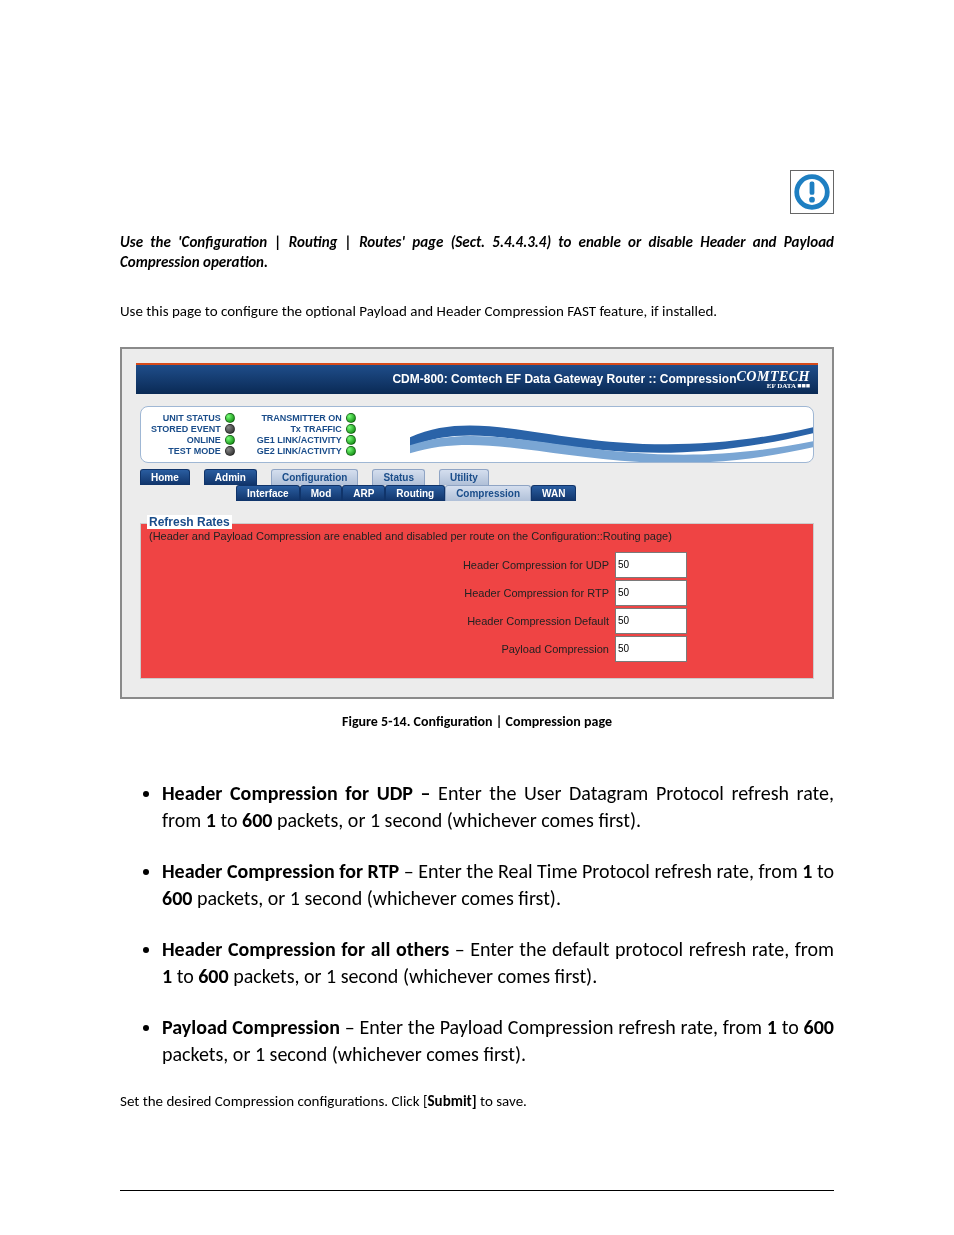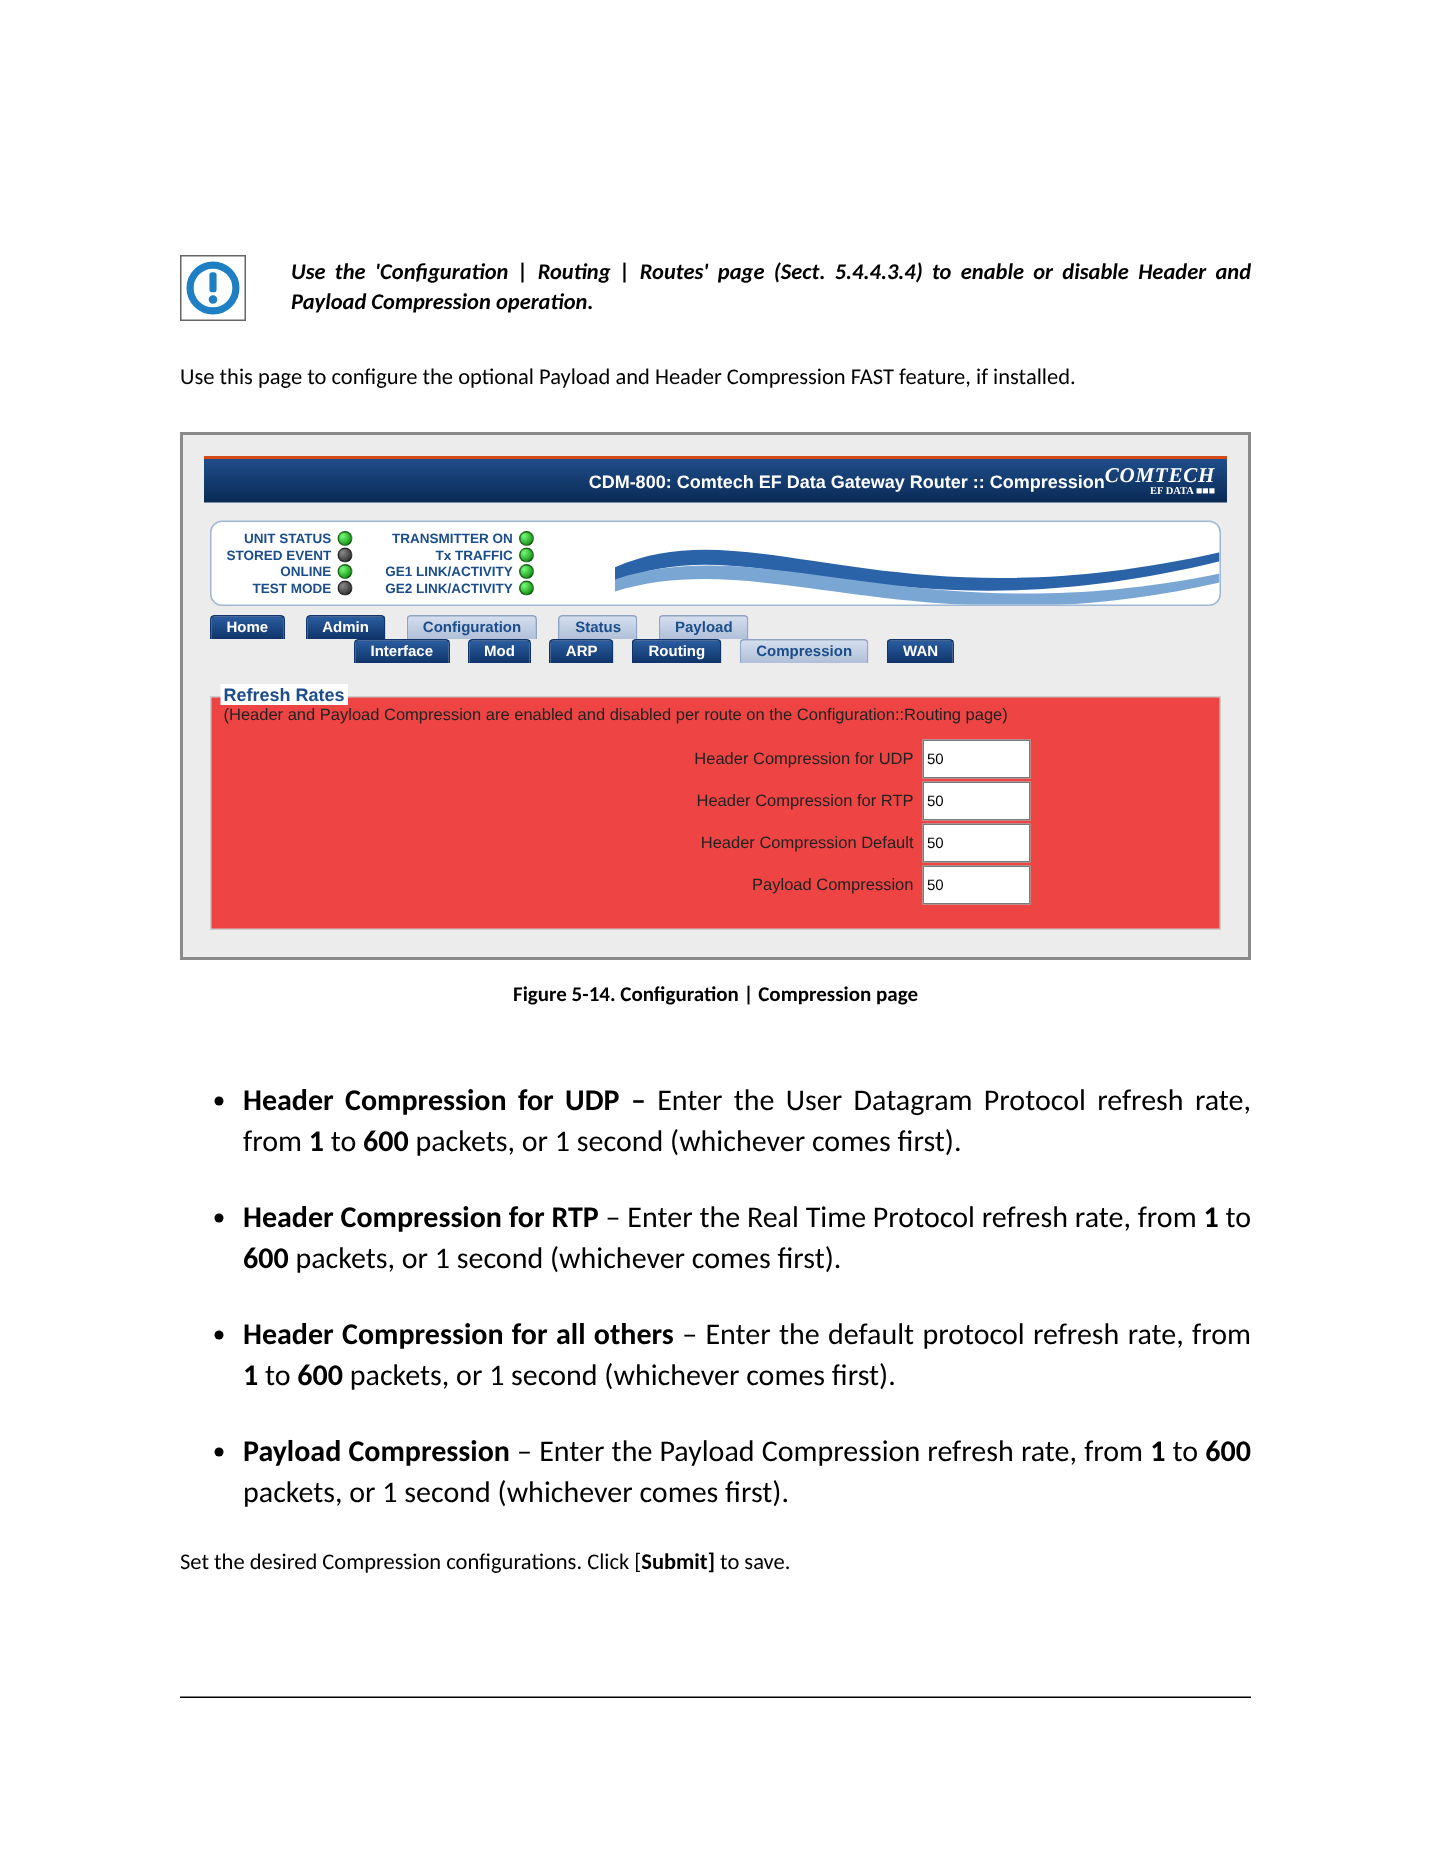--- a/index.html
+++ b/index.html
@@ -10,23 +10,24 @@
     color: #000;
   }
   .page {
     width: 954px;
     margin: 0 auto;
     padding: 170px 120px 60px 120px;
     box-sizing: border-box;
   }
   .note-row {
     display: flex;
-    align-items: center;
-    gap: 30px;
+    align-items: flex-end;
+    gap: 18px;
     margin-bottom: 28px;
+    flex-direction: column;
   }
   .alert-icon {
     flex: 0 0 42px;
     height: 42px;
     border: 1px solid #666;
   }
   .alert-icon svg { width: 100%; height: 100%; display:block; }
   .note-text {
     flex: 1;
     font-style: italic;
@@ -85,21 +86,21 @@
   }
   .status-col { display:flex; flex-direction:column; gap:1px; }
   .status-line { display:flex; align-items:center; justify-content:flex-end; gap:4px; font-weight:bold; color:#1a4d8a; font-size:9px; white-space:nowrap;}
   .led { width:8px; height:8px; border-radius:50%; display:inline-block; border:1px solid #0006;}
   .led.green{background:radial-gradient(circle at 30% 30%, #7f7, #070);}
   .led.dark{background:radial-gradient(circle at 30% 30%, #888, #222);}
   .swoosh {
     position:absolute; right:0; top:0; bottom:0; width:60%;
   }
   .tabs1 { display:flex; gap:14px; margin: 4px 4px 0 4px;}
-  .tabs2 { display:flex; gap:12px; margin: 0 4px 0 100px;}
+  .tabs2 { display:flex; gap:0; margin: 0 4px 0 100px;}
   .tab {
     background: linear-gradient(#2a5da0, #10346a);
     color: #fff;
     font-weight: bold;
     font-size: 10px;
     padding: 2px 10px;
     border: 1px solid #10346a;
     border-bottom: none;
     border-radius: 3px 3px 0 0;
   }
@@ -229,21 +230,21 @@
         <path d="M0 30 C 90 -10, 180 70, 400 20 L400 26 C 180 80, 90 0, 0 40 Z" fill="#2a63a8"></path>
         <path d="M0 38 C 100 5, 200 75, 400 34 L400 40 C 200 85, 100 15, 0 46 Z" fill="#7aa6d4"></path>
       </svg>
     </div>
 
     <div class="tabs1" id="tabs1">
         <div class="tab">Home</div>
         <div class="tab">Admin</div>
         <div class="tab light">Configuration</div>
         <div class="tab light">Status</div>
-        <div class="tab light">Payload</div>
+        <div class="tab light">Utility</div>
       </div>
     <div class="tabs2" id="tabs2">
         <div class="tab">Interface</div>
         <div class="tab">Mod</div>
         <div class="tab">ARP</div>
         <div class="tab">Routing</div>
         <div class="tab light">Compression</div>
         <div class="tab">WAN</div>
       </div>
 

